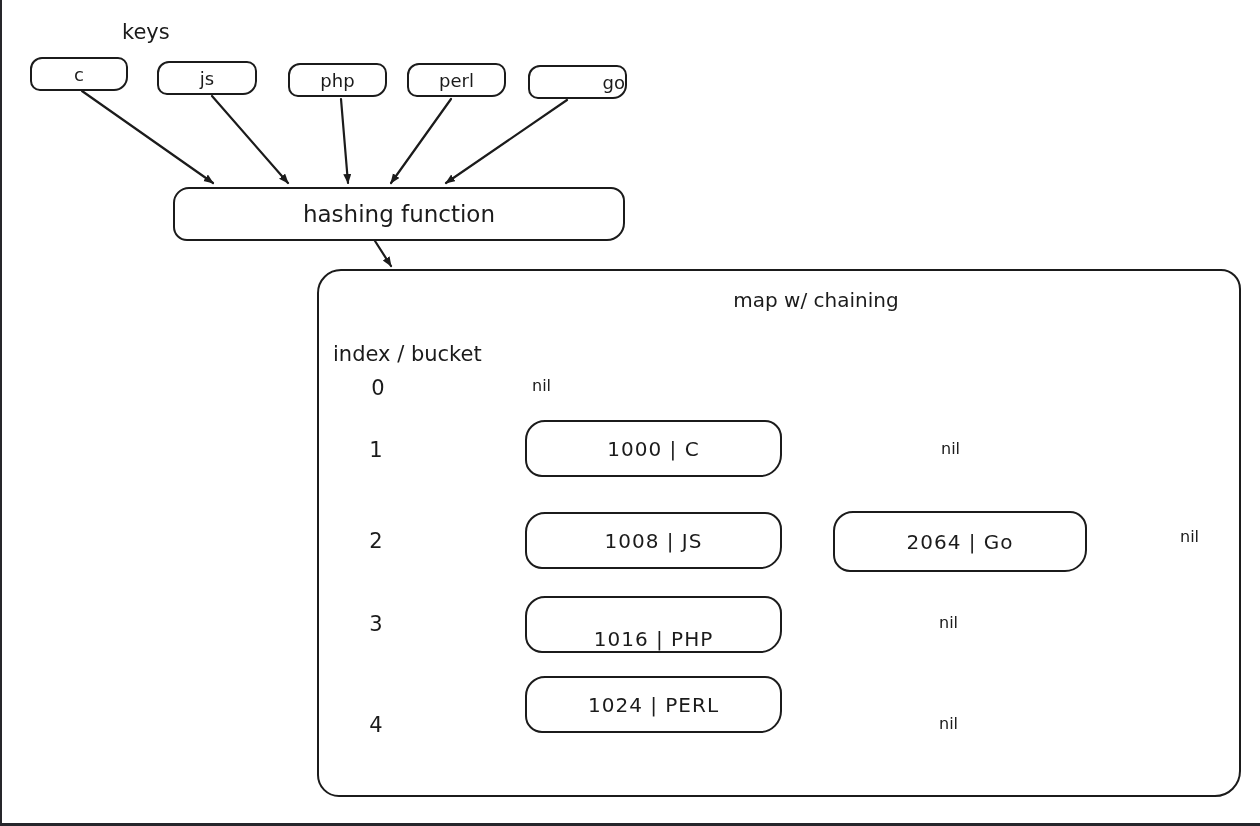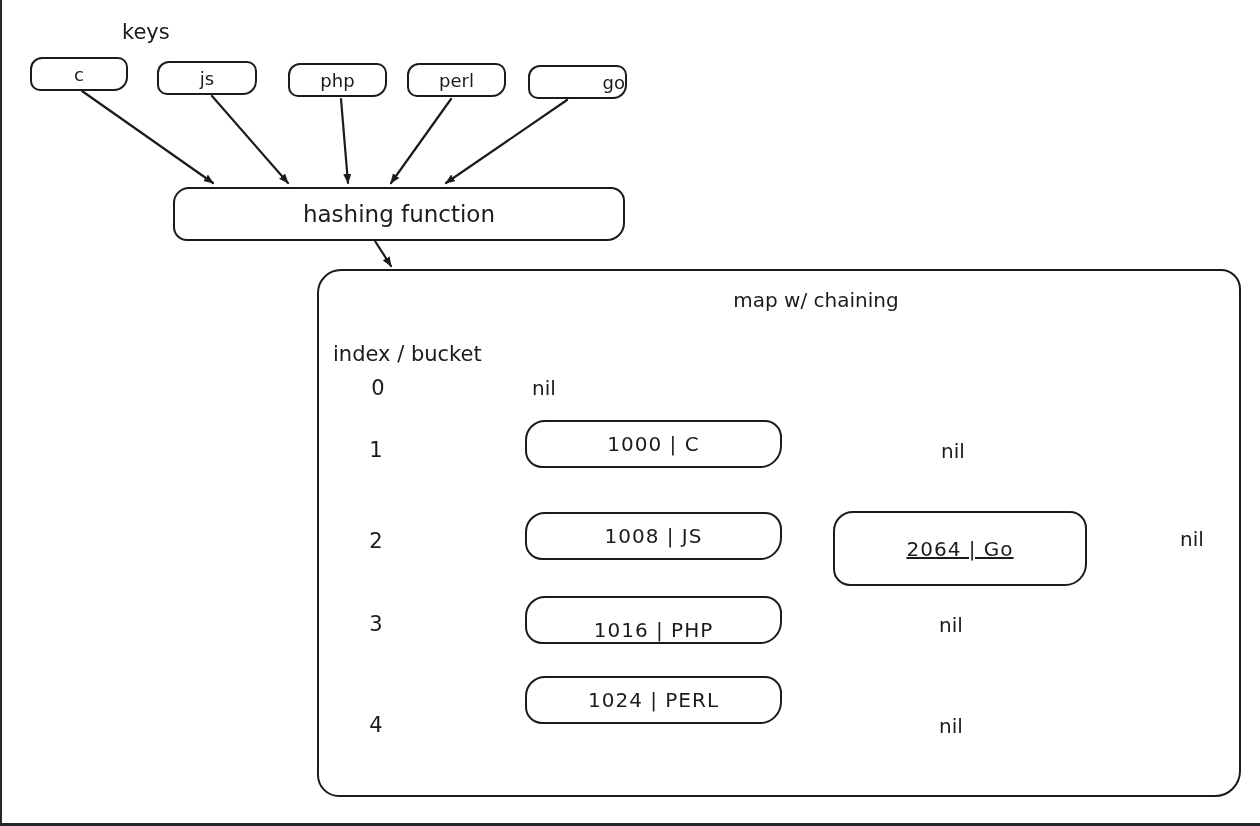--- a/index.html
+++ b/index.html
@@ -70,32 +70,32 @@
   .map-title { left: 700px; top: 288px; width: 232px; text-align: center; font-size: 20px; }
   .index-bucket-label { left: 333px; top: 342px; font-size: 21px; }
   .bucket-index { position: absolute; width: 24px; text-align: center; font-size: 21px; }
   .idx-0 { left: 366px; top: 376px; }
   .idx-1 { left: 364px; top: 438px; }
   .idx-2 { left: 364px; top: 529px; }
   .idx-3 { left: 364px; top: 612px; }
   .idx-4 { left: 364px; top: 713px; }
   
   .node-box {
-    width: 257px; height: 48px;
+    width: 257px; height: 57px;
     font-size: 20px;
     letter-spacing: 1px;
     border-radius: 20px 17px 22px 17px;
   }
   .node-r1  { left: 525px; top: 420px; }
   .node-r2a { left: 525px; top: 512px; }
-  .node-r2b { left: 833px; top: 511px; width: 254px; height: 75px; text-decoration: underline; }
+  .node-r2b { left: 833px; top: 511px; width: 254px; height: 61px; }
   .node-r3  { left: 525px; top: 596px; align-items: flex-end; }
   .node-r4  { left: 525px; top: 676px; }
   
-  .nil { font-size: 20px; }
+  .nil { font-size: 16px; }
   .nil-r0 { left: 532px;  top: 376px; }
   .nil-r1 { left: 941px;  top: 439px; }
   .nil-r2 { left: 1180px; top: 527px; }
   .nil-r3 { left: 939px;  top: 613px; }
   .nil-r4 { left: 939px;  top: 714px; }
 </style>
 </head>
 <body>
 
 <div class="canvas">

